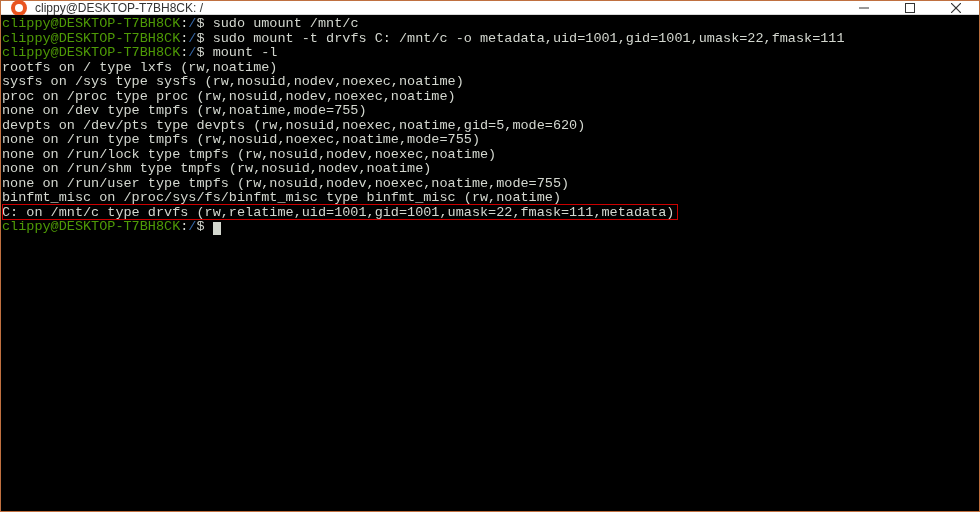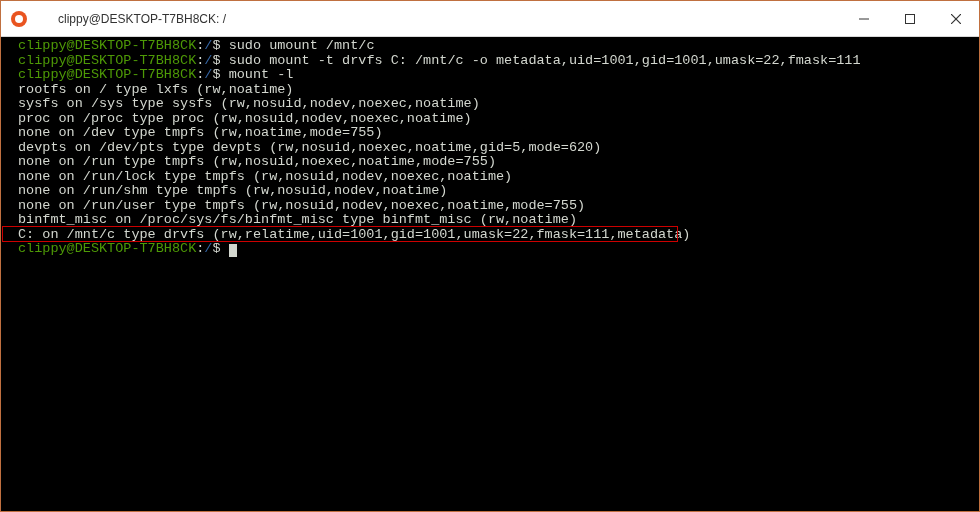--- a/index.html
+++ b/index.html
@@ -1,27 +1,27 @@
 <!DOCTYPE html>
 <html><head>
 <meta charset="utf-8">
 <style>
   * { margin: 0; padding: 0; box-sizing: border-box; }
   html, body { width: 980px; height: 512px; font-family: "Segoe UI", Tahoma, sans-serif; overflow: hidden; }
   .window { width: 980px; height: 512px; border: 1px solid #c07040; display: flex; flex-direction: column; background: #fff; }
-  .titlebar { height: 36px; background: #ffffff; display: flex; align-items: center; border-bottom: 1px solid #d8d8d8; gap: 23px; }
+  .titlebar { height: 14px; background: #ffffff; display: flex; align-items: center; border-bottom: 1px solid #d8d8d8; }
   .app-icon { width: 16px; height: 16px; border-radius: 50%; background: #e95420; margin: 0 8px 0 10px; display:flex; align-items:center; justify-content:center;}
   .app-icon-inner { width:8px; height:8px; border-radius:50%; background:#fff; }
   .title-text { font-size: 12px; color: #333; flex: 0 0 auto; }
   .title-spacer { flex: 1 1 auto; }
   .win-controls { display: flex; height: 100%; }
   .win-btn { width: 46px; height: 100%; display:flex; align-items:center; justify-content:center; cursor:pointer; }
   .win-btn svg { width:10px; height:10px; stroke:#333; stroke-width:1; fill:none; }
   .win-btn.close svg { stroke-width:1.2; }
-  .term { flex:1 1 auto; background:#000; color:#ccc; font-family:"Consolas","Courier New",monospace; font-size:13.5px; line-height:14.5px; white-space:pre; padding:2px 17px; position:relative; overflow:hidden; }
+  .term { flex:1 1 auto; background:#000; color:#ccc; font-family:"Consolas","Courier New",monospace; font-size:13.5px; line-height:14.5px; white-space:pre; padding:2px 1px; position:relative; overflow:hidden; }
   .g { color:#4e9a06; }
   .w { color:#d3d7cf; }
   .bl { color:#3465a4; }
   .hl { border:1px solid #cc0000; position:absolute; pointer-events:none; }
   .cursor { display:inline-block; width:8px; height:13px; background:#d3d7cf; vertical-align:bottom; }
 </style>
 </head>
 <body>
 
 <div class="window">

